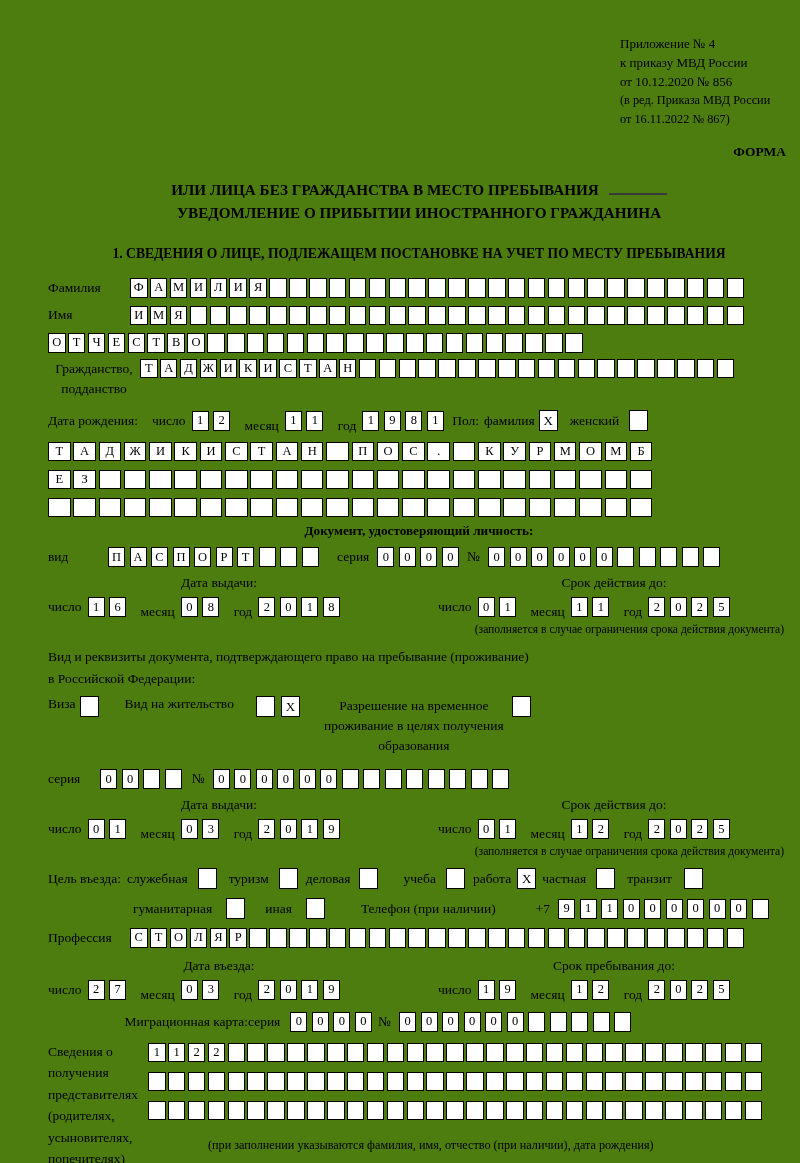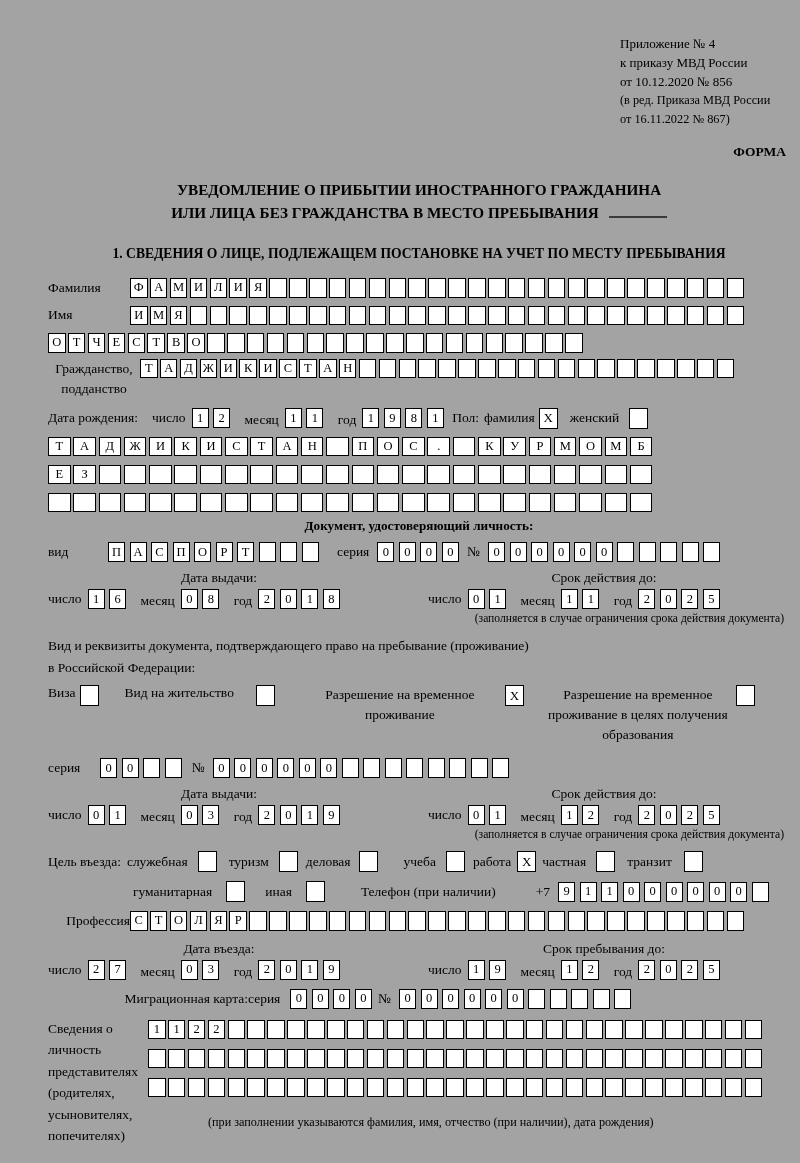--- a/index.html
+++ b/index.html
@@ -1,66 +1,66 @@
 <!DOCTYPE html>
 <html><head>
 <meta charset="utf-8">
 <style>
   html,body{margin:0;padding:0;background:#fff;}
   .page{width:800px;height:1163px;box-sizing:border-box;padding:34px 10px 16px 48px;
         font-family:"Liberation Serif","DejaVu Serif",serif;font-size:13.5px;color:#000;
-        position:relative;overflow:hidden;background:#a3a3a3;}
+        position:relative;overflow:hidden;background:#4d7c0f;}
   .hdr{margin-left:572px;width:190px;line-height:19px;font-size:13px;}
   .hdr .sm{font-size:12.3px;}
   .forma{margin-left:572px;width:190px;text-align:right;font-weight:bold;margin-top:15px;font-size:13.5px;padding-right:24px;box-sizing:border-box;}
   .title{ text-align:center;font-weight:bold;font-size:15.2px;line-height:23px;margin-top:18px;}
   .blank-line{display:inline-block;width:58px;border-bottom:2px solid #3a3a3a;height:12px;margin-left:10px;}
   .sec{ text-align:center;font-weight:bold;font-size:13.6px;margin-top:22px;}
   .frow{display:flex;align-items:center;margin-top:8px;}
   .top{align-items:flex-start;}
   .flabel{flex-shrink:0;}
   .lblcol{flex-shrink:0;line-height:20px;}
   .cells{display:flex;flex-wrap:nowrap;}
   .cell{width:15.5px;height:17.5px;border:1.6px solid #000;margin-right:2.4px;display:flex;
         align-items:center;justify-content:center;font-size:12.5px;flex-shrink:0;background:#fff;}
   .wide .cell{width:20.5px;margin-right:2.8px;}
   .dcells .cell{width:15px;margin-right:4.5px;height:18px;}
   .chk{width:17px;height:19px;border:1.6px solid #000;display:inline-flex;align-items:center;
        justify-content:center;font-size:13px;flex-shrink:0;background:#fff;}
   .stack{display:flex;flex-direction:column;}
   .gap8{row-gap:8.5px;}
-  .dates{display:flex;margin-top:8px;}
+  .dates{display:flex;margin-top:8px;justify-content:space-between;}
   .dcol{width:342px;}
   .dcol2{margin-left:38px;width:352px;}
   .dhead{text-align:center;margin-bottom:3px;}
   .drow{display:flex;align-items:center;}
   .dlab{margin-right:6px;}
-  .mlab{margin:4px 6px 0 10px;}
+  .mlab{margin:10px 6px 0 10px;}
   .note{font-size:11.6px;text-align:right;margin-top:3px;padding-right:6px;}
   .intro{line-height:22px;margin-top:10px;}
   .optblock{text-align:center;line-height:20px;}
   .rep-note{font-size:12.2px;margin-top:8px;margin-left:160px;}
 </style>
 </head>
 <body>
 
 <div class="page">
 
   <div class="hdr">
     <div>Приложение № 4</div>
     <div>к приказу МВД России</div>
     <div>от 10.12.2020 № 856</div>
     <div class="sm">(в ред. Приказа МВД России</div>
     <div class="sm">от 16.11.2022 № 867)</div>
   </div>
   <div class="forma">ФОРМА</div>
 
   <div class="title">
+    <div><span>ИЛИ ЛИЦА БЕЗ ГРАЖДАНСТВА В МЕСТО ПРЕБЫВАНИЯ</span><span class="blank-line"></span></div>
     <div>УВЕДОМЛЕНИЕ О ПРИБЫТИИ ИНОСТРАННОГО ГРАЖДАНИНА</div>
-    <div><span>ИЛИ ЛИЦА БЕЗ ГРАЖДАНСТВА В МЕСТО ПРЕБЫВАНИЯ</span><span class="blank-line"></span></div>
   </div>
 
   <div class="sec">1. СВЕДЕНИЯ О ЛИЦЕ, ПОДЛЕЖАЩЕМ ПОСТАНОВКЕ НА УЧЕТ ПО МЕСТУ ПРЕБЫВАНИЯ</div>
 
   <div class="frow" style="margin-top:16px;">
     <span class="flabel" style="width:82px;font-family:Liberation Serif, serif;">Фамилия</span>
     <span class="cells">
         <span class="cell">Ф</span>
         <span class="cell">А</span>
         <span class="cell">М</span>
@@ -402,21 +402,20 @@
   <div class="intro">
     <div>Вид и реквизиты документа, подтверждающего право на пребывание (проживание)</div>
     <div>в Российской Федерации:</div>
   </div>
 
   <div class="frow top" style="margin-top:6px;">
     <span>Виза</span>
     <span class="chk" style="margin-left:4px;"></span>
     <span style="margin-left:26px;">Вид на жительство</span>
     <span class="chk" style="margin-left:22px;"></span>
-    <span class="optblock" style="width:198px;margin-left:26px;">Разрешение на временное проживание</span>
     <span class="chk" style="margin-left:6px;">X</span>
     <span class="optblock" style="width:180px;margin-left:24px;">Разрешение на временное проживание в целях получения образования</span>
     <span class="chk" style="margin-left:8px;"></span>
   </div>
 
   <div class="frow" style="margin-top:13px;">
     <span class="flabel" style="width:52px;">серия</span>
     <span class="cells dcells">
         <span class="cell">0</span>
         <span class="cell">0</span>
@@ -523,21 +522,21 @@
         <span class="cell">0</span>
         <span class="cell">0</span>
         <span class="cell">0</span>
         <span class="cell">0</span>
         <span class="cell">0</span>
         <span class="cell"></span>
       </span>
   </div>
 
   <div class="frow" style="margin-top:9px;">
-    <span class="flabel" style="width:82px;text-align:right;">Профессия</span>
+    <span class="flabel" style="width:82px;">Профессия</span>
     <span class="cells">
         <span class="cell">С</span>
         <span class="cell">Т</span>
         <span class="cell">О</span>
         <span class="cell">Л</span>
         <span class="cell">Я</span>
         <span class="cell">Р</span>
         <span class="cell"></span>
         <span class="cell"></span>
         <span class="cell"></span>
@@ -634,21 +633,21 @@
         <span class="cell"></span>
         <span class="cell"></span>
         <span class="cell"></span>
         <span class="cell"></span>
       </span>
   </div>
 
   <div class="frow top" style="margin-top:9px;">
     <span class="lblcol" style="width:100px;line-height:21.5px;">
       <div>Сведения о</div>
-      <div>личность</div>
+      <div>получения</div>
       <div>представителях</div>
       <div>(родителях,</div>
       <div>усыновителях,</div>
       <div>попечителях)</div>
     </span>
     <span class="stack" style="row-gap:9.5px;margin-top:2px;">
       <span class="cells">
           <span class="cell">1</span>
           <span class="cell">1</span>
           <span class="cell">2</span>

